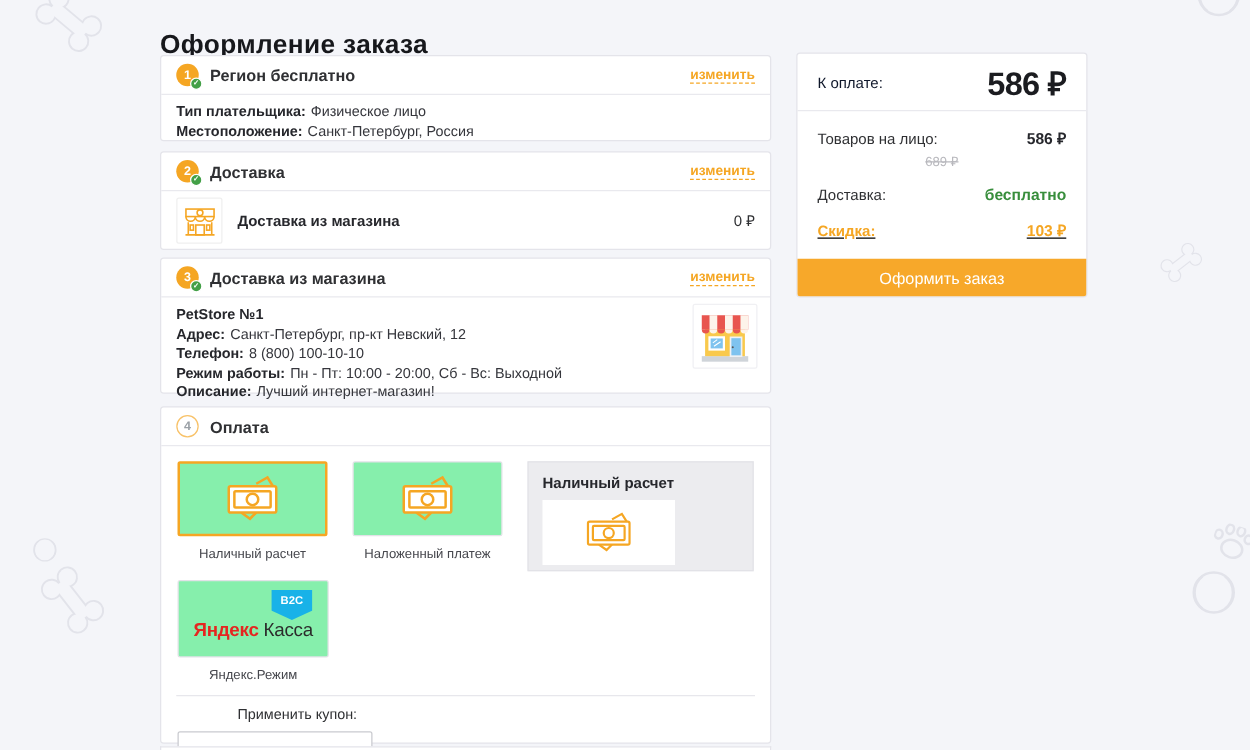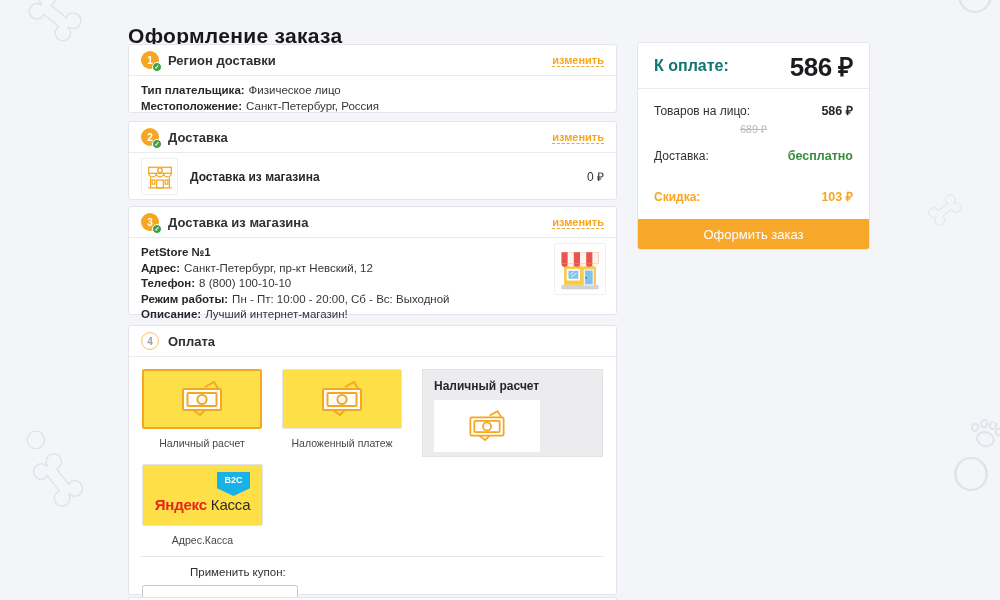--- a/index.html
+++ b/index.html
@@ -40,21 +40,21 @@
   .method-price { margin-left:auto; font-size:12px; color:#2f3033; }
 
   #card-store { top:206px; height:109px; }
   #card-store .card-body { position:relative; padding:7px 12px; }
   .store-img { position:absolute; right:10px; top:5px; width:52px; height:52px; border:1px solid #f0f0f3; border-radius:2px; background:#fff; display:flex; align-items:center; justify-content:center; }
 
   #card-payment { top:325px; height:270px; }
   #card-payment .card-body { padding:12px 13px 0 13px; }
   .pay-row { display:flex; align-items:flex-start; }
   .pay-option { display:flex; flex-direction:column; align-items:center; margin-right:20px; cursor:pointer; }
-  .pay-card { width:120px; height:60px; background:#fde047; border:1px solid #e2e2e7; border-radius:2px;
+  .pay-card { width:120px; height:60px; background:#86efac; border:1px solid #e2e2e7; border-radius:2px;
               display:flex; align-items:center; justify-content:center; }
   .pay-card.selected { border:2px solid #f5a623; }
   .pay-label { margin-top:8px; font-size:10.5px; color:#47484e; }
   .pay-detail-panel { width:184px; height:88px; background:#ececef; border:1px solid #e2e2e7; padding:9px 11px; }
   .pay-detail-title { font-size:12px; font-weight:700; color:#26272c; }
   .pay-detail-iconbox { width:106px; height:52px; background:#fff; margin-top:7px; display:flex; align-items:center; justify-content:center; }
   .pay-row2 { margin-top:7px; }
   .yandex-card { position:relative; width:121px; height:62px; }
   .yandex-logo { position:absolute; left:0; right:0; bottom:12px; text-align:center; font-size:15px; font-weight:700; letter-spacing:-.2px; }
   .yandex-red { color:#e52620; }
@@ -63,30 +63,30 @@
                font-size:9px; font-weight:700; text-align:center; line-height:17px;
                clip-path:polygon(0 0,100% 0,100% 68%,50% 100%,0 68%); }
   .pay-divider { border-top:1px solid #e7e7ec; margin:10px -1px 0 -1px; }
   .coupon-label { margin-top:9px; font-size:11.5px; color:#2f3033;padding-left:48px; }
   .coupon-input { margin-top:7px; width:156px; height:22px; border:1px solid #c9cacf; border-radius:2px; background:#fff; font-size:11px; padding:0 6px; color:#333; }
   .next-card-strip { position:absolute; left:128px; top:597px; width:489px; height:3px; background:#fff; border:1px solid #e4e4ea; border-bottom:none; }
 
   
   .summary { position:absolute; left:637px; top:42px; width:233px; background:#fff; border:1px solid #e4e4ea; border-radius:3px; }
   .summary-total-row { height:46px; display:flex; align-items:center; padding:0 16px; border-bottom:1px solid #e9e9ee; }
-  .summary-total-label { font-size:16px; font-weight:700; color:#0f766e; }
+  .summary-total-label { font-size:12px; font-weight:400; color:#0f172a; }
   .summary-total-value { margin-left:auto; font-size:26px; font-weight:700; color:#1b1c20; letter-spacing:-.5px; }
   .summary-breakdown { padding:13px 16px 14px 16px; }
   .sum-row { display:flex; align-items:baseline; }
   .sum-label { font-size:12px; color:#2f3033; }
   .sum-value { margin-left:auto; font-size:12.5px; font-weight:600; color:#26272c; }
   .sum-old { text-align:center; font-size:10.5px; color:#b8b8bd; text-decoration:line-through; margin-top:3px; }
   .row-delivery { margin-top:13px; }
   .row-delivery .sum-value { color:#388e3c; font-weight:700; }
-  .row-discount { margin-top:25px; }
+  .row-discount { margin-top:13px;text-decoration:underline; }
   .row-discount .sum-label { color:#f5a623; font-weight:600; }
   .row-discount .sum-value { color:#f5a623; font-weight:600; }
   .submit-btn { display:block; width:100%; height:30px; background:#f7a82a; border:none; border-radius:0 0 2px 2px;
                 color:#fff; font-family:"Liberation Sans",sans-serif; font-size:13px; font-weight:400; cursor:pointer; }
 </style>
 </head>
 <body>
 
 <div class="canvas">
 
@@ -160,21 +160,21 @@
   </div>
 
   <h1 class="page-title">Оформление заказа</h1>
 
   <div class="card" id="card-region">
     <div class="card-header">
       <span class="step">
         <span>1</span>
         <span class="check">✓</span>
       </span>
-      <span class="card-title">Регион доставки</span>
+      <span class="card-title">Регион бесплатно</span>
       <a class="change-link">изменить</a>
     </div>
     <div class="card-body">
       <div class="line">
         <b>Тип плательщика:</b><span>Физическое лицо</span>
       </div>
       <div class="line">
         <b>Местоположение:</b><span>Санкт-Петербург, Россия</span>
       </div>
     </div>
@@ -308,21 +308,21 @@
           </div>
         </div>
       </div>
 
       <div class="pay-row pay-row2">
         <div class="pay-option">
           <div class="pay-card yandex-card">
             <span class="b2c-badge">B2C</span>
             <span class="yandex-logo"><span class="yandex-red">Яндекс</span><span class="yandex-black"> Касса</span></span>
           </div>
-          <span class="pay-label">Адрес.Касса</span>
+          <span class="pay-label">Яндекс.Режим</span>
         </div>
       </div>
 
       <div class="pay-divider"></div>
       <div class="coupon-label">Применить купон:</div>
       <input class="coupon-input" type="text" value="" style="">
     </div>
   </div>
 
   <div class="next-card-strip"></div>

